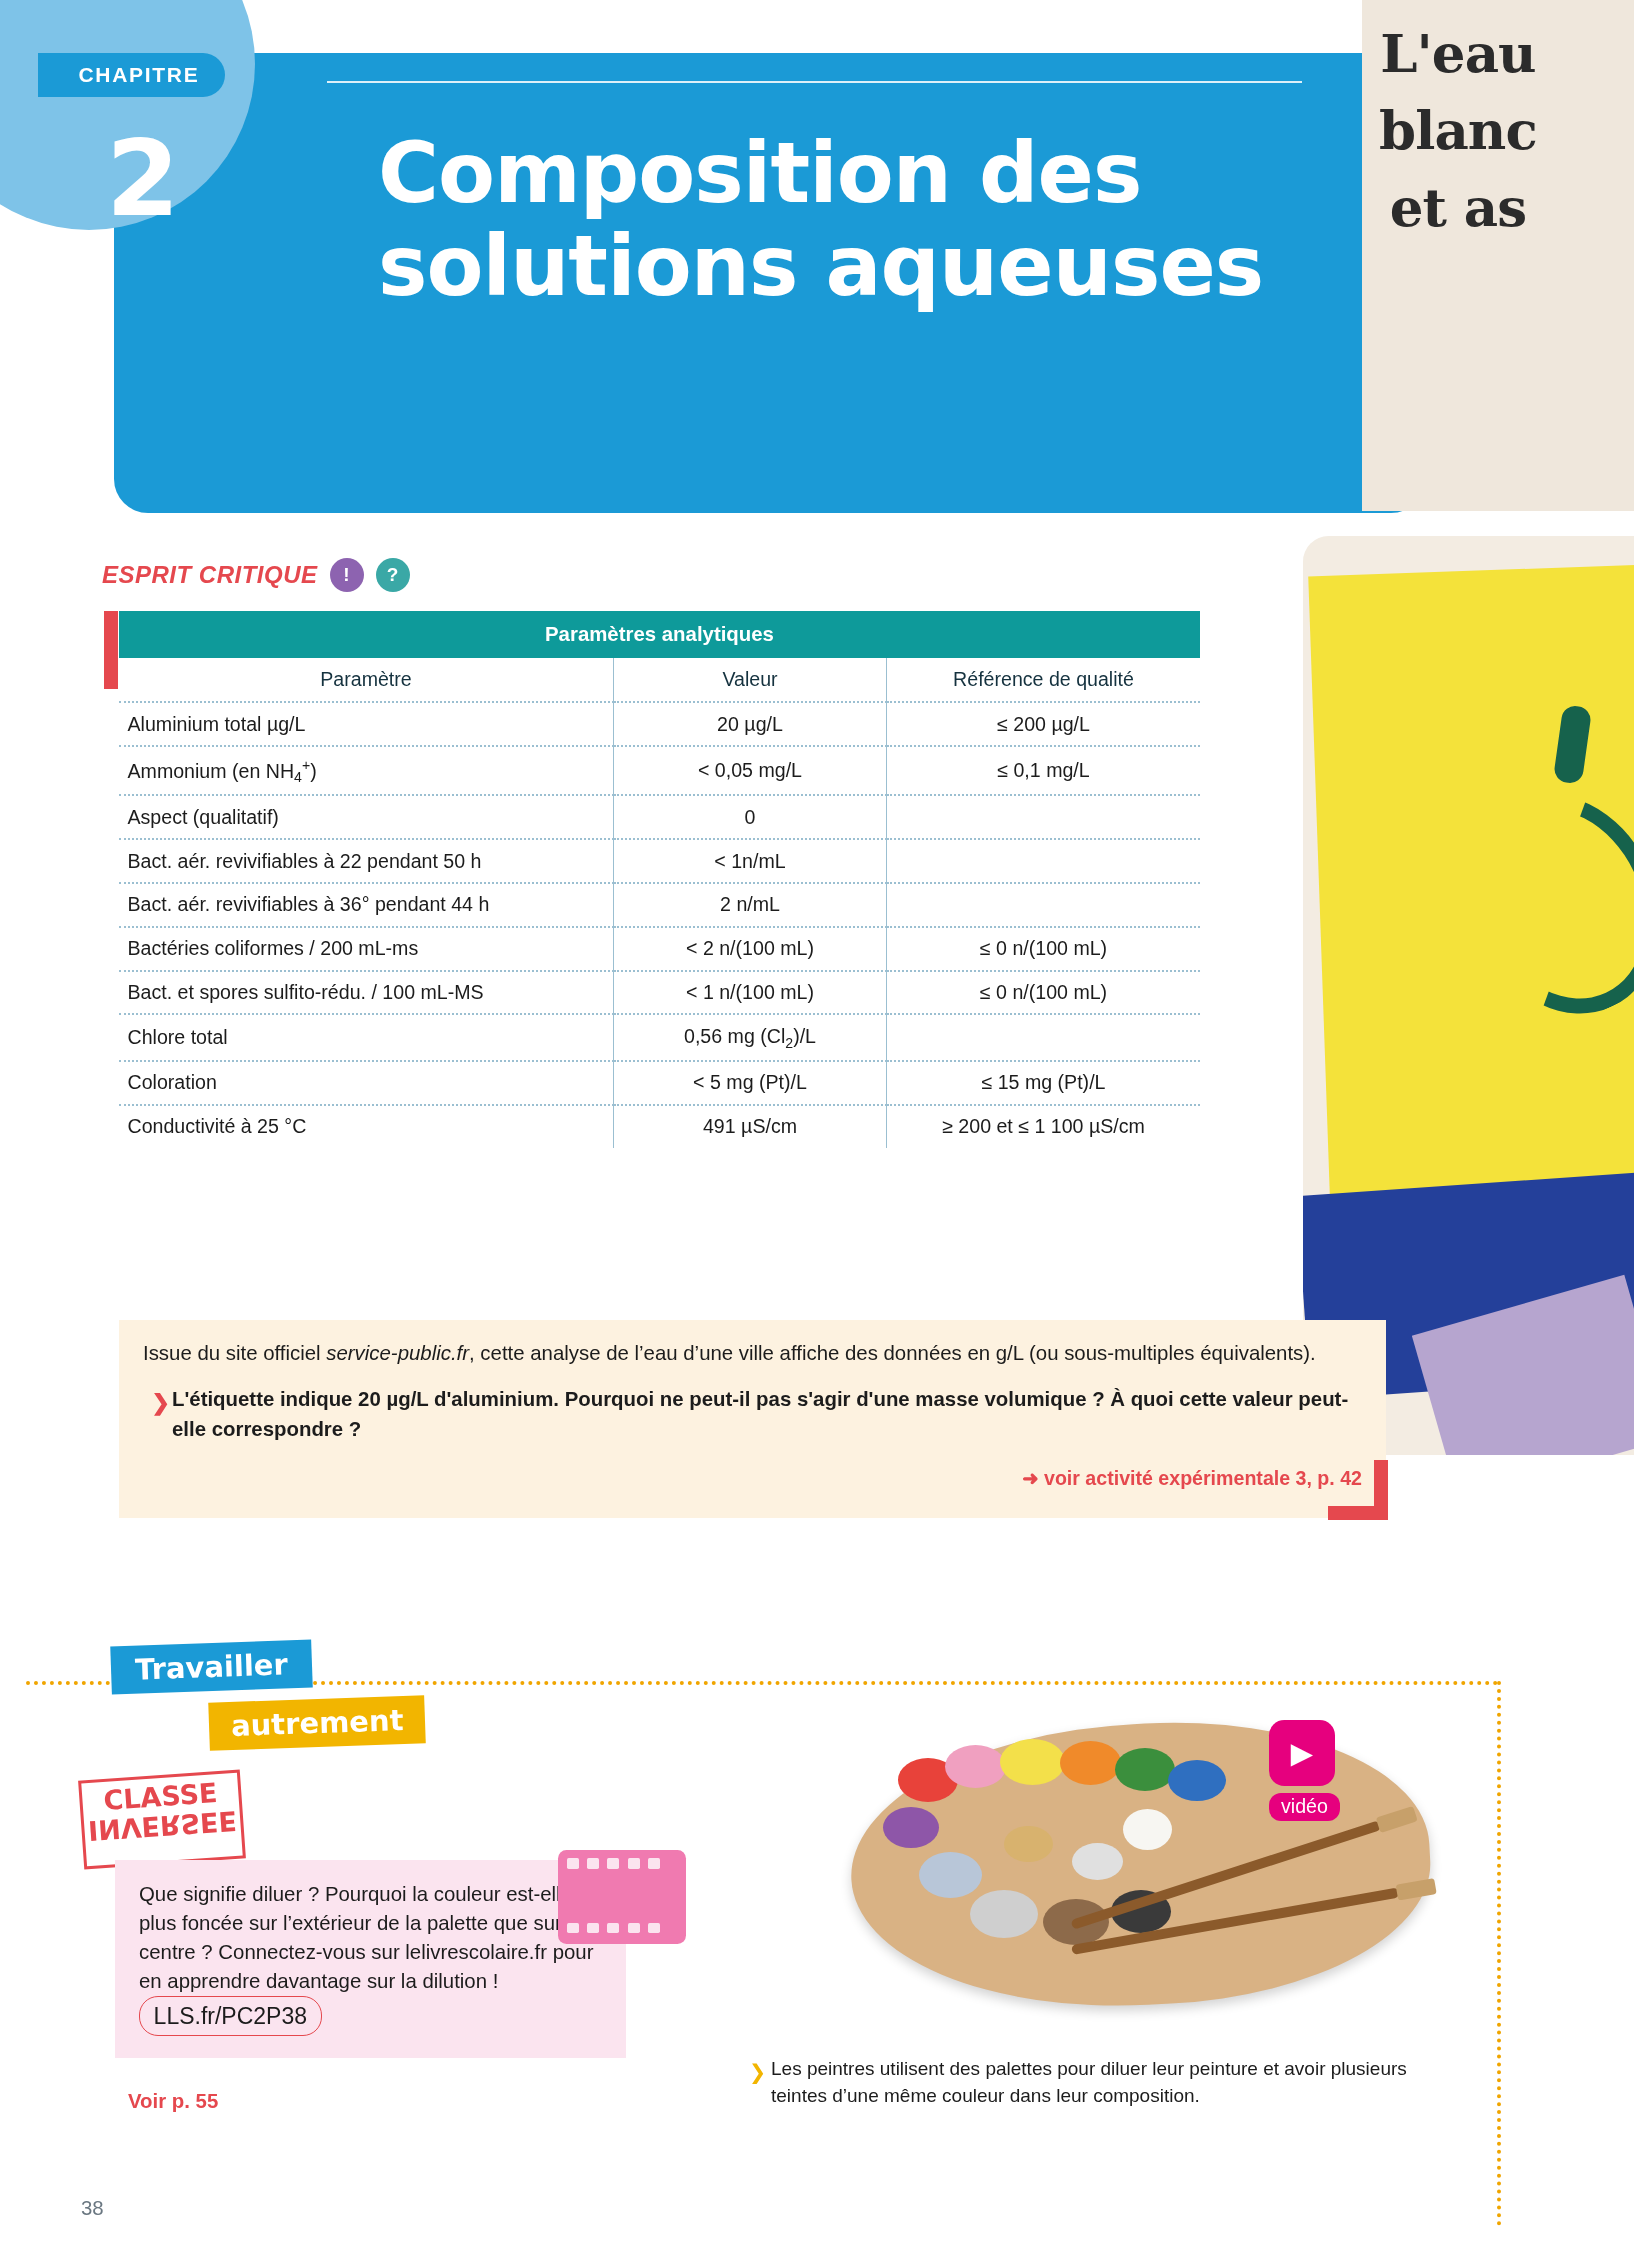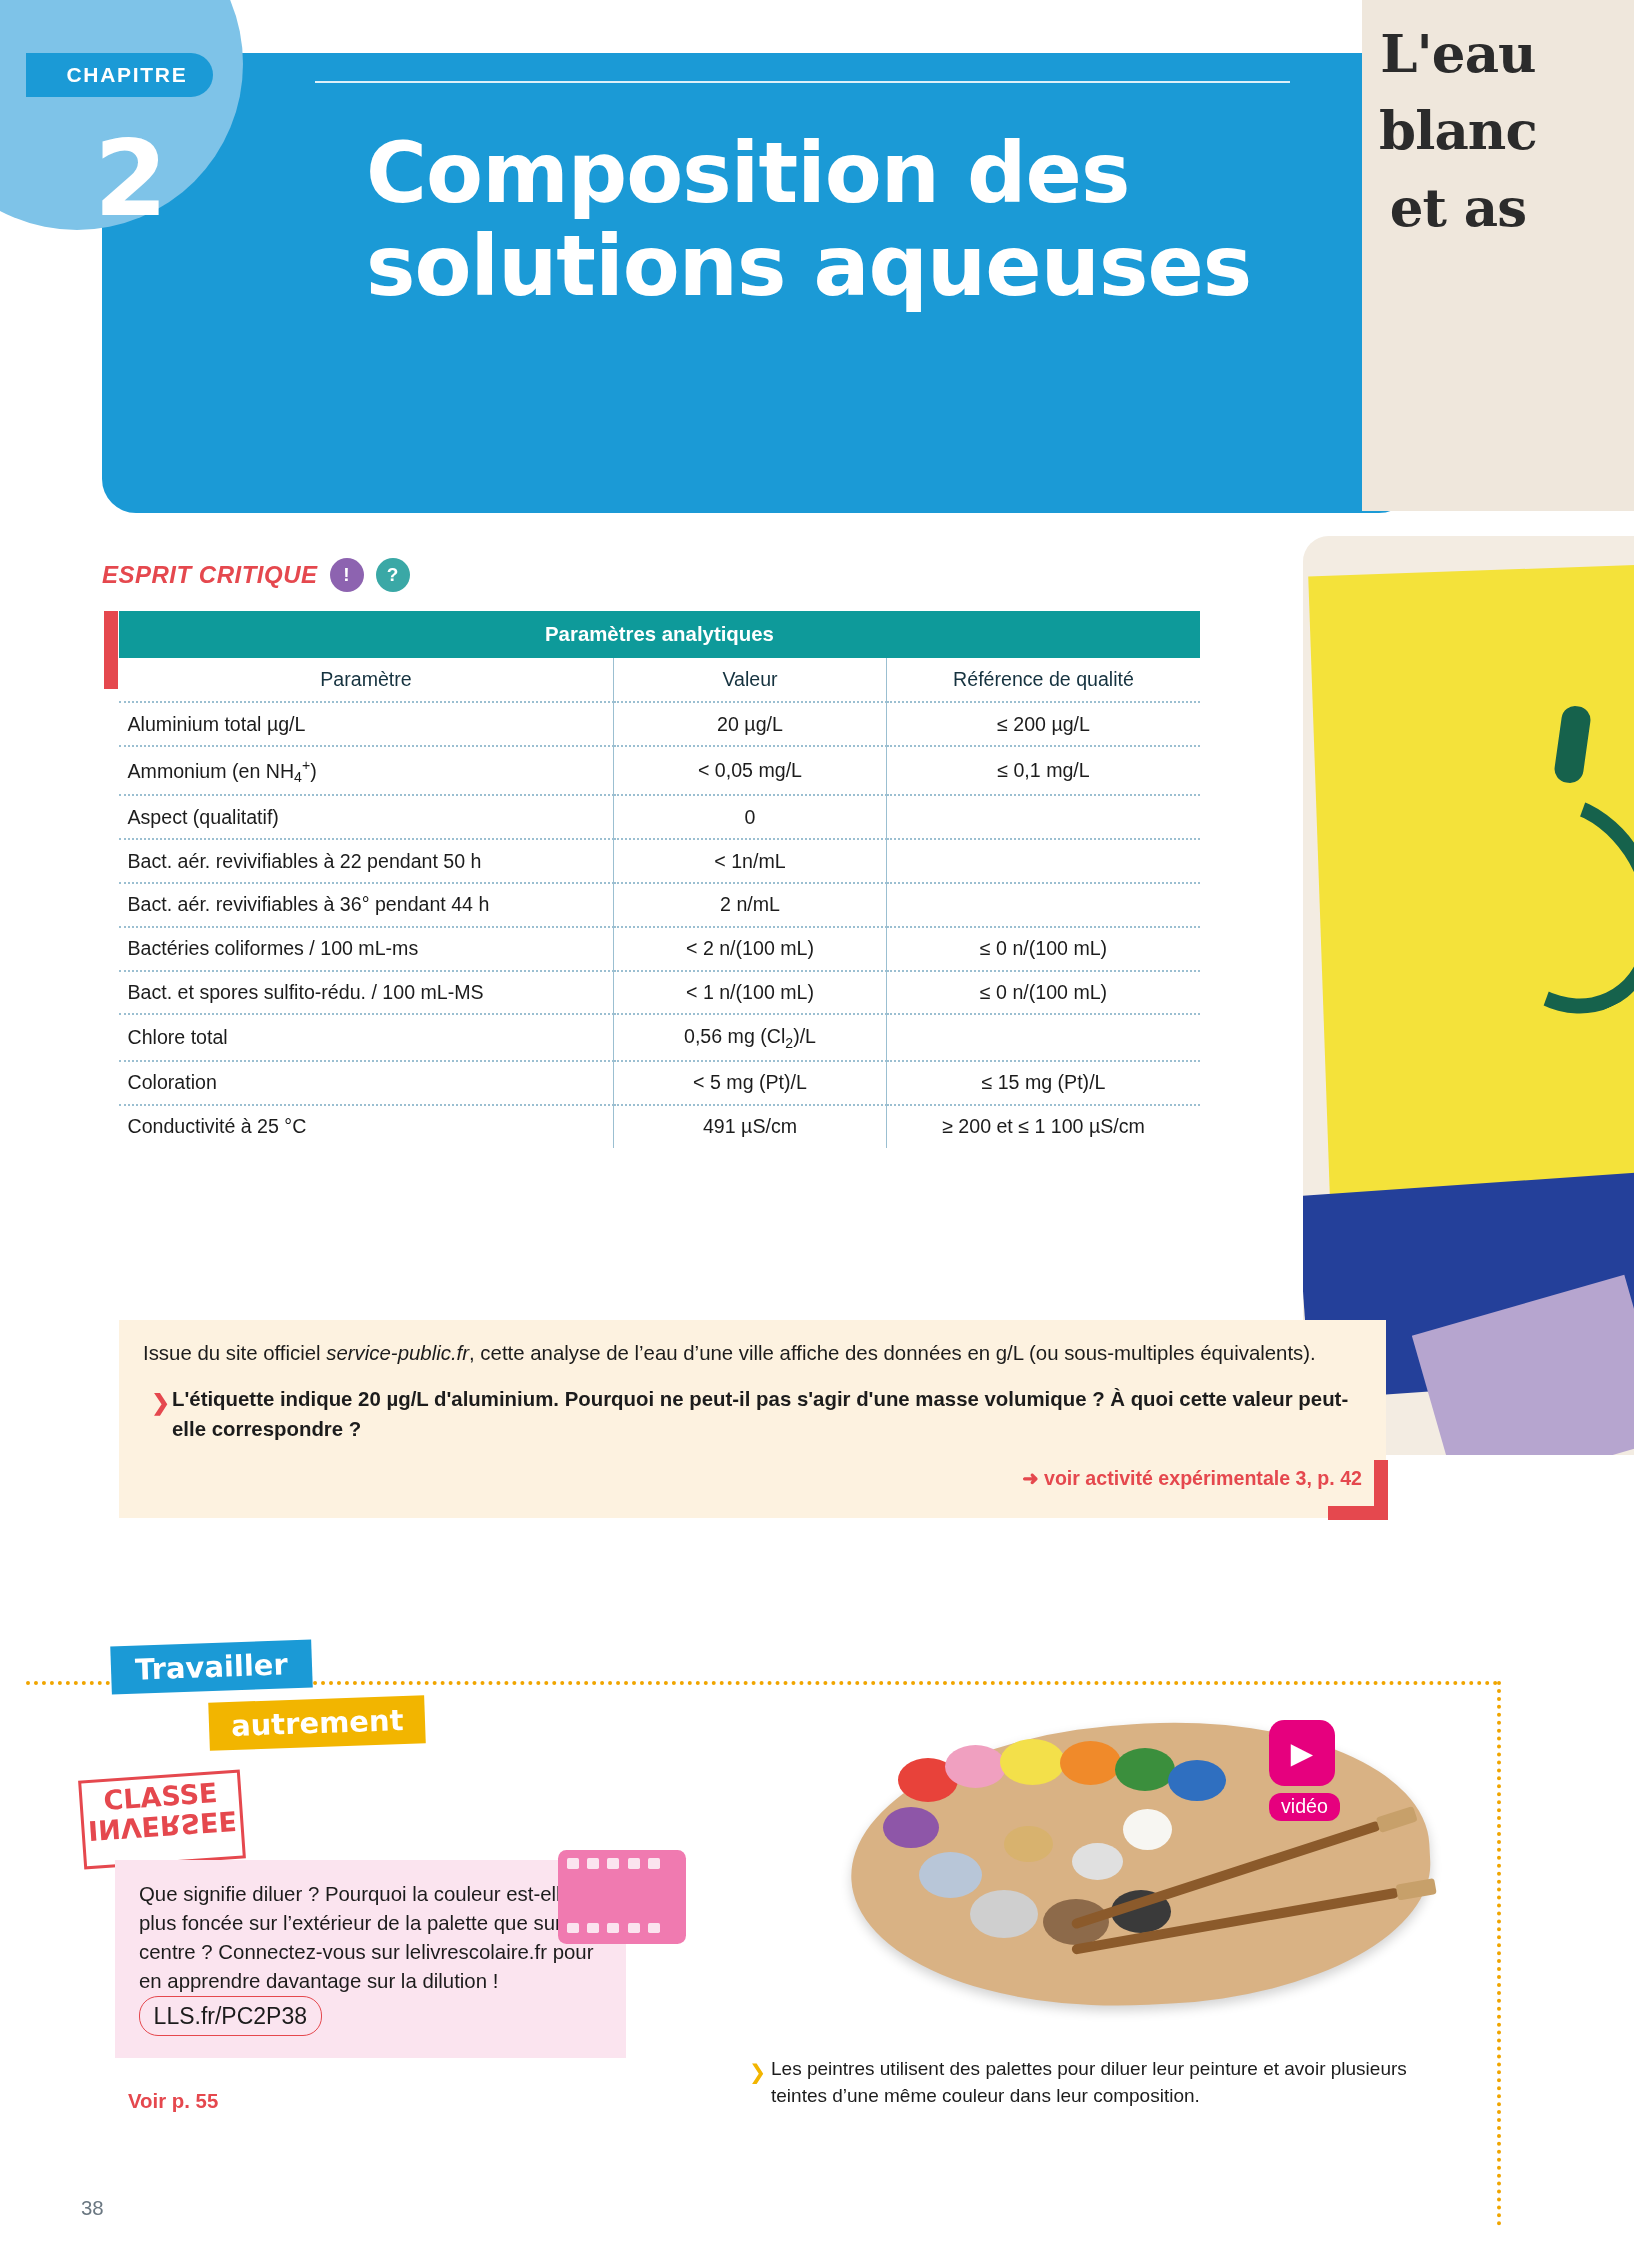--- a/index.html
+++ b/index.html
@@ -11,21 +11,21 @@
     width: 1635px;
     height: 2261px;
     position: relative;
     font-family: "Liberation Sans", sans-serif;
     overflow: hidden;
   }
 
   
   .header-wrap {
     position: absolute;
-    left: 0; top: 0;
+    left: 12px; top: 0;
     width: 1615px;
     height: 545px;
   }
   .chapter-circle {
     position: absolute;
     left: -89px;
     top: -102px;
     width: 332px;
     height: 332px;
     border-radius: 50%;
@@ -549,21 +549,21 @@
         <td class="c-param">Bact. aér. revivifiables  à 22 pendant 50 h</td>
         <td class="c-val">&lt; 1n/mL</td>
         <td class="c-ref"></td>
       </tr>
       <tr>
         <td class="c-param">Bact. aér. revivifiables  à 36° pendant 44 h</td>
         <td class="c-val">2 n/mL</td>
         <td class="c-ref"></td>
       </tr>
       <tr>
-        <td class="c-param">Bactéries coliformes / 100 mL-ms</td>
+        <td class="c-param">Bactéries coliformes / 200 mL-ms</td>
         <td class="c-val">&lt; 2 n/(100 mL)</td>
         <td class="c-ref">≤ 0 n/(100 mL)</td>
       </tr>
       <tr>
         <td class="c-param">Bact. et spores sulfito-rédu. / 100 mL-MS</td>
         <td class="c-val">&lt; 1 n/(100 mL)</td>
         <td class="c-ref">≤ 0 n/(100 mL)</td>
       </tr>
       <tr>
         <td class="c-param">Chlore total</td>

